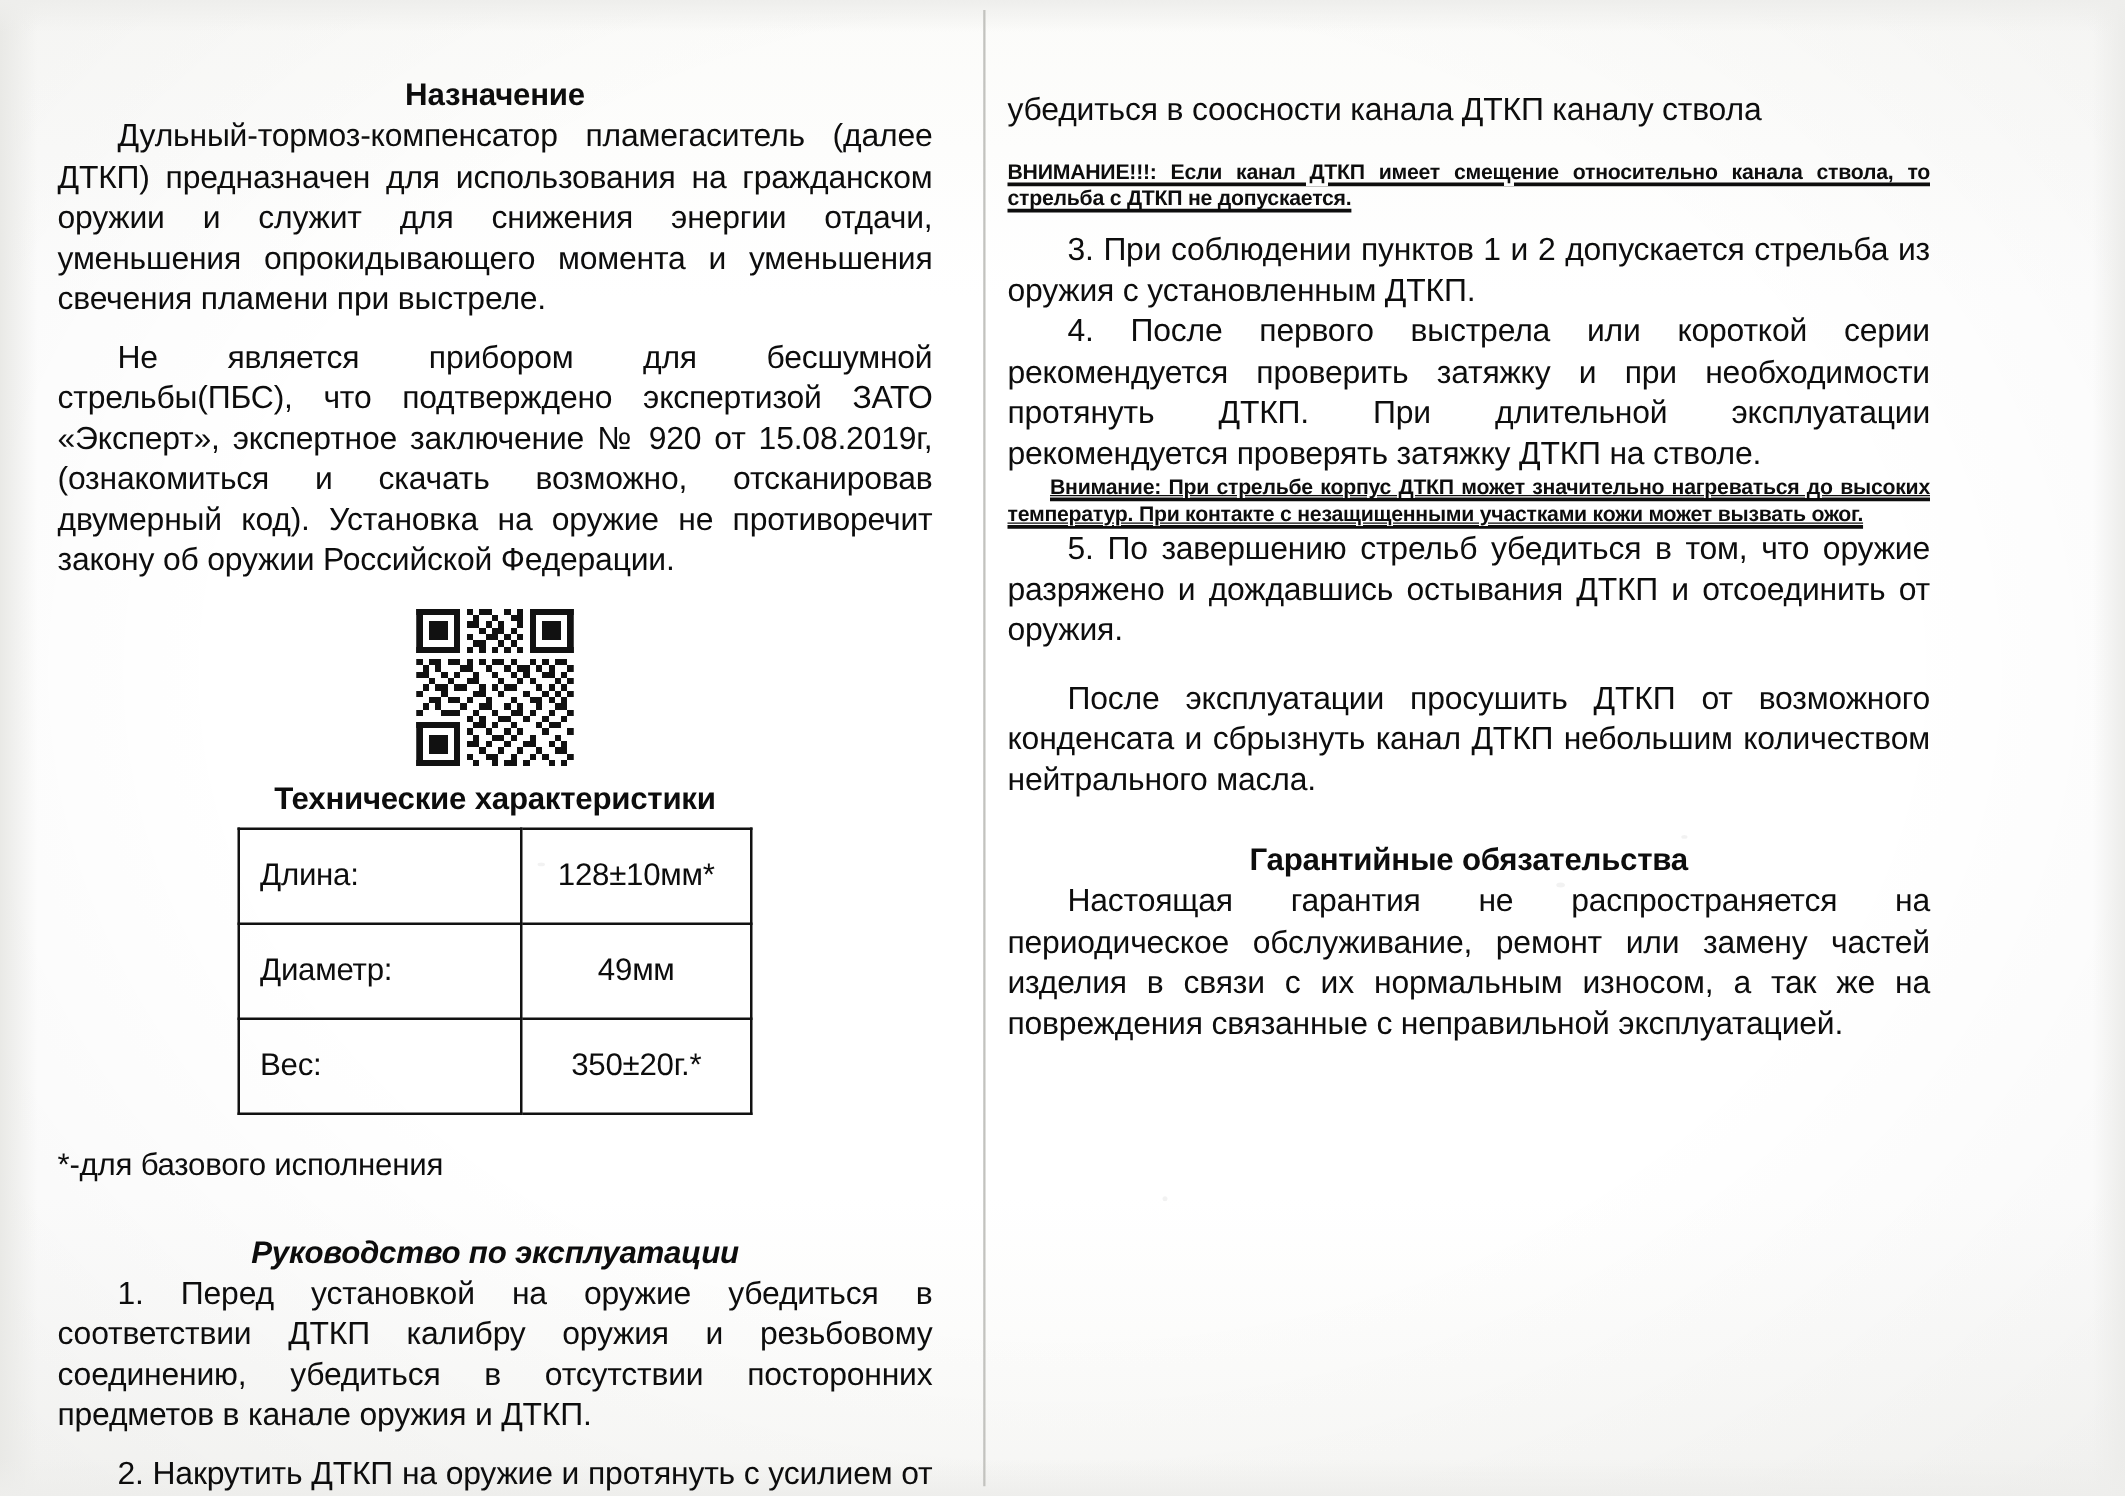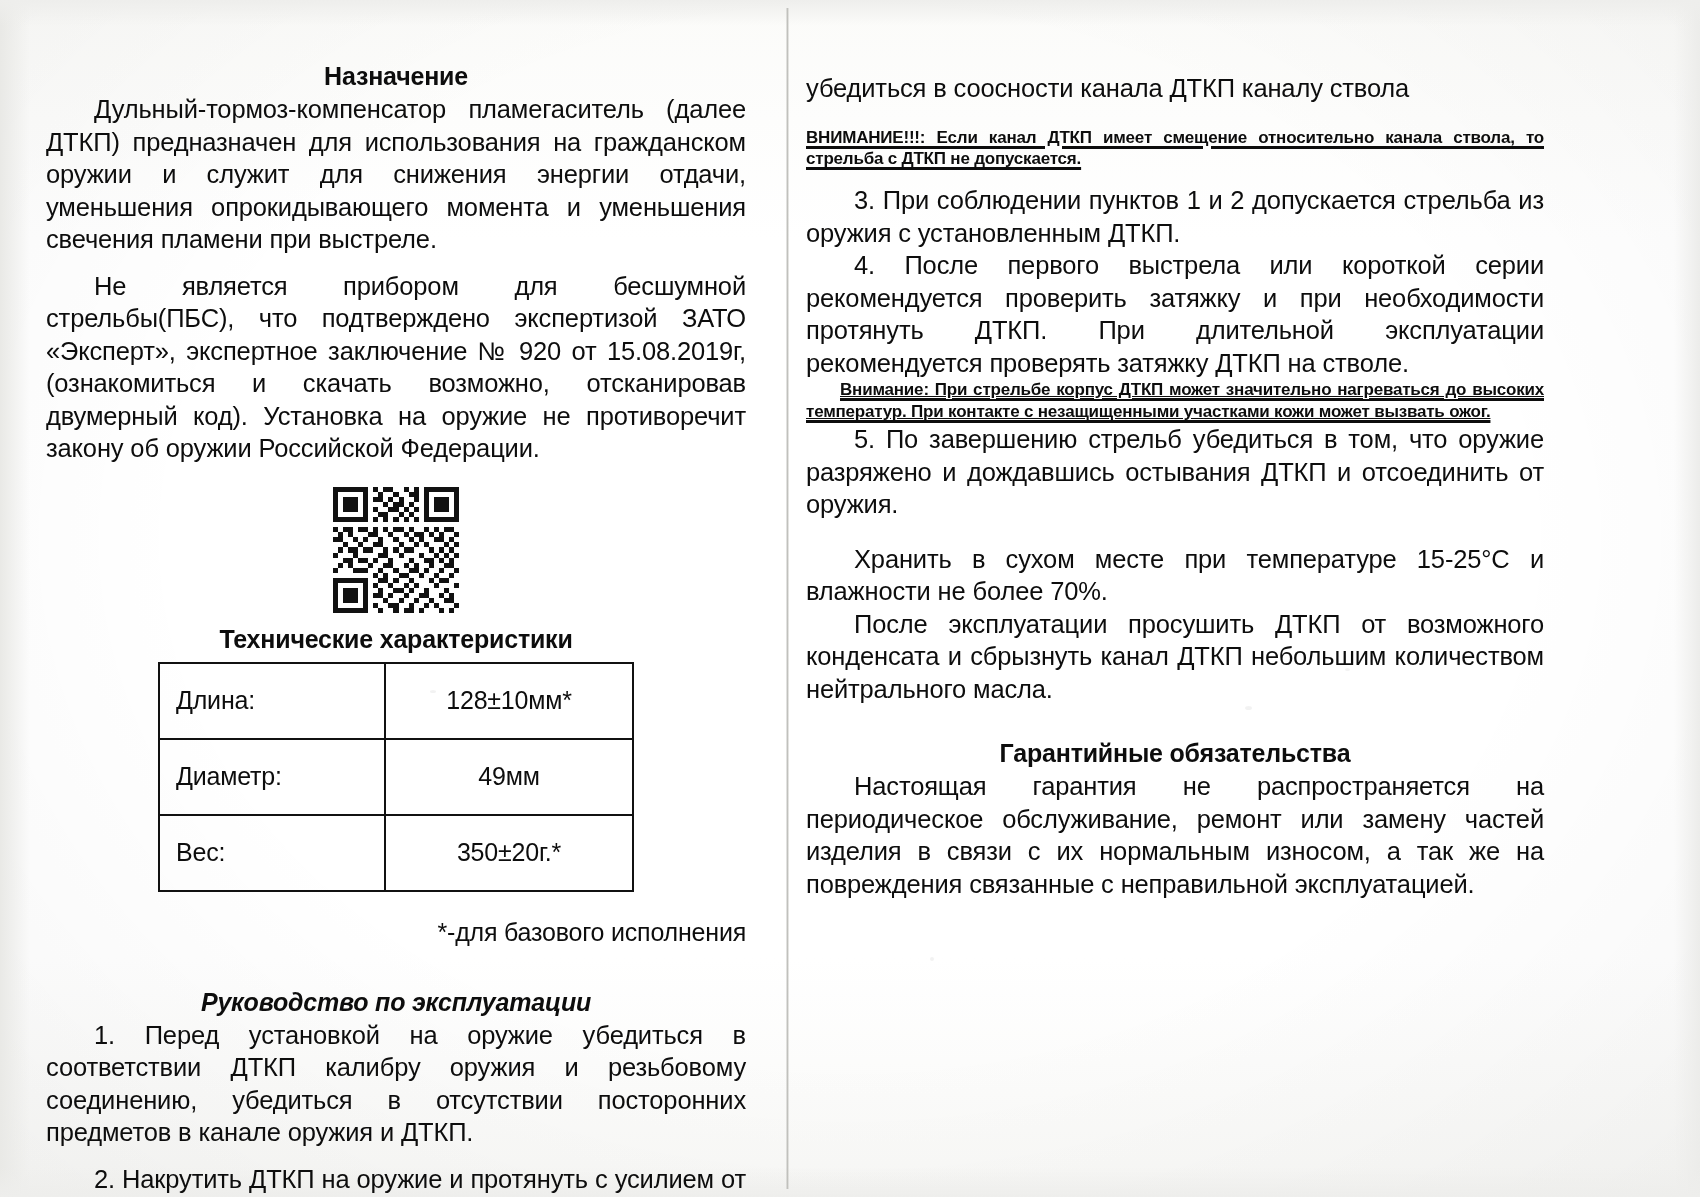--- a/index.html
+++ b/index.html
@@ -115,41 +115,41 @@
   .qr {
     width: 126px;
     height: 126px;
     image-rendering: pixelated;
   }
 
   
   .spec-table {
     border-collapse: collapse;
     margin: 8px auto 0 auto;
-    width: 476px;
+    width: 412px;
     table-layout: fixed;
   }
   .spec-table td {
     border: 2.5px solid #111;
     height: 74px;
     font-size: 25px;
     padding: 0 16px;
     letter-spacing: -0.2px;
   }
   .spec-table td.key {
     text-align: left;
     width: 192px;
   }
   .spec-table td.val {
     text-align: center;
   }
 
   .footnote {
     font-size: 25px;
-    text-align: right;
+    text-align: left;
     margin: 26px 0 16px 0;
     letter-spacing: -0.2px;
   }
 
   h2.section-title.mt {
     margin-top: 41px;
     font-style: italic;
   }
   h2.section-title.mt-lg {
     margin-top: 34px;
@@ -431,21 +431,20 @@
       <p class="para indent">3. При соблюдении пунктов 1 и 2 допускается стрельба из оружия с установленным ДТКП.</p>
 
       <p class="para indent">4. После первого выстрела или короткой серии рекомендуется проверить затяжку и при необходимости протянуть ДТКП. При длительной эксплуатации рекомендуется проверять затяжку ДТКП на стволе.</p>
 
       <p class="warn indent"><span class="u">Внимание: При стрельбе корпус ДТКП может значительно нагреваться до высоких температур. При контакте с незащищенными участками кожи может вызвать ожог.</span></p>
 
       <p class="para indent">5. По завершению стрельб убедиться   в том, что оружие разряжено и дождавшись остывания ДТКП и отсоединить  от оружия.</p>
 
       <div class="gap-md"></div>
 
-      <p class="para indent">Хранить в сухом месте при температуре 15-25°С и влажности не более 70%.</p>
 
       <p class="para indent">После эксплуатации просушить ДТКП от возможного конденсата и сбрызнуть канал ДТКП небольшим количеством нейтрального масла.</p>
 
       <h2 class="section-title mt-lg">Гарантийные обязательства</h2>
 
 
       <p class="para indent">Настоящая гарантия не распространяется на периодическое обслуживание, ремонт или замену частей изделия в связи с их нормальным износом, а так же на повреждения связанные с неправильной эксплуатацией.</p>
     </div>
   </div>
 

